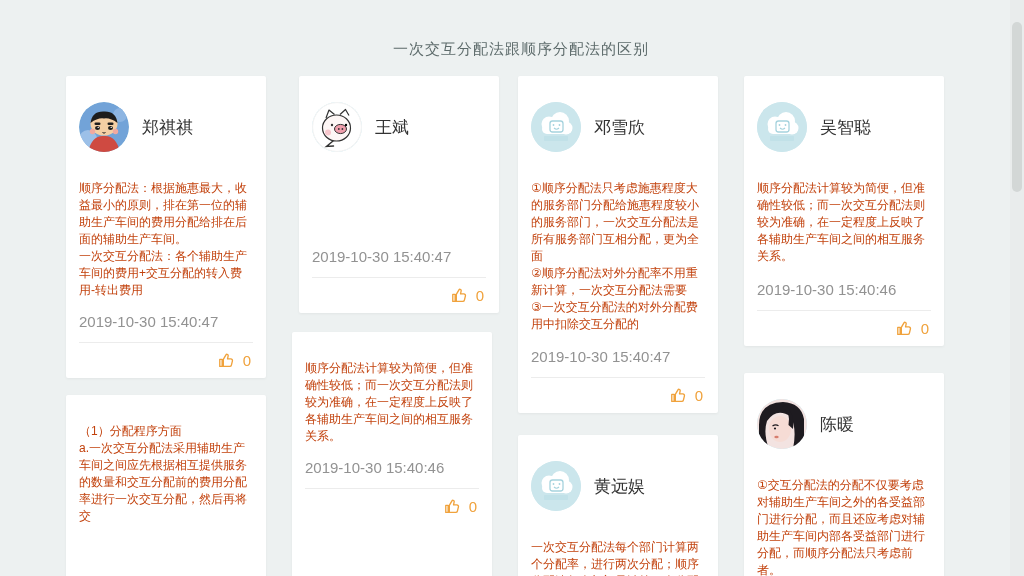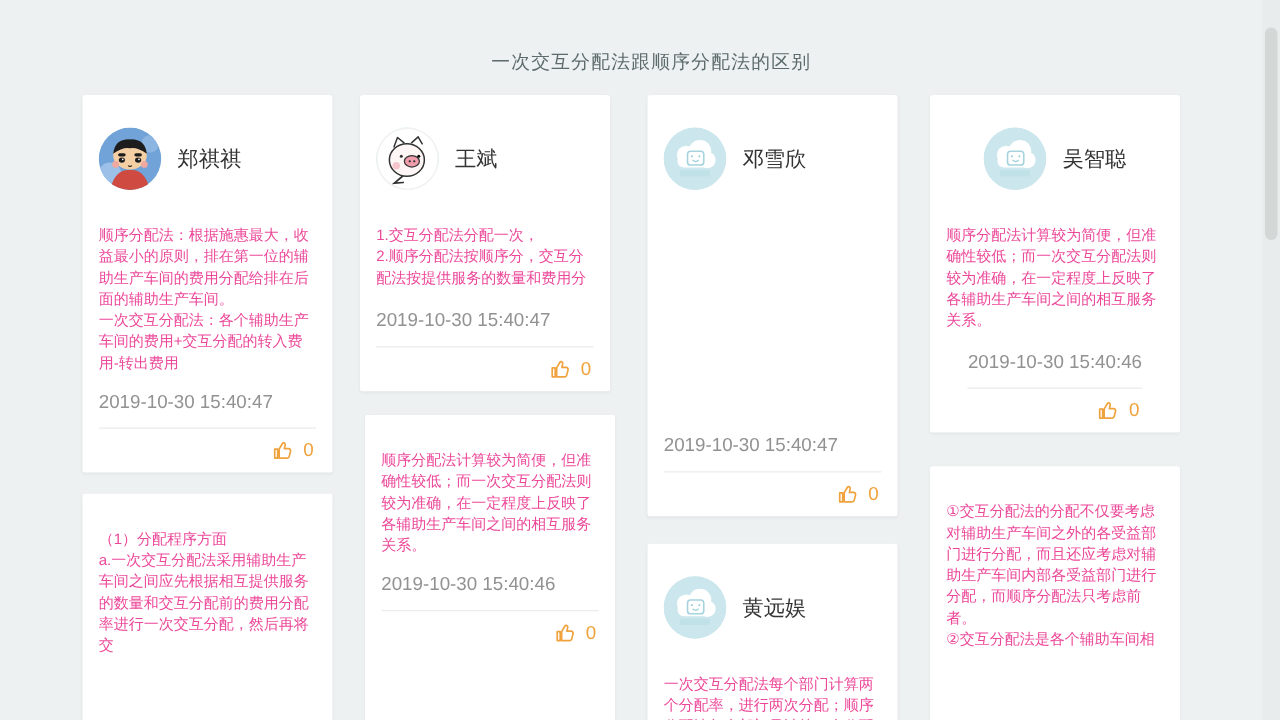--- a/index.html
+++ b/index.html
@@ -14,39 +14,39 @@
   }
   .card{
     position:absolute;width:200px;box-sizing:border-box;background:#fff;
     border-radius:2px;box-shadow:0 1px 3px rgba(0,0,0,.05);
     display:flex;flex-direction:column;overflow:hidden;padding:0 13px;
   }
   .card-head{display:flex;align-items:center;gap:13px;margin-top:26px;flex:none;}
   .avatar{width:50px;height:50px;border-radius:50%;overflow:hidden;flex:none;background:#cbe6ec;}
   .avatar svg{display:block;width:100%;height:100%;}
   .uname{font-size:17px;color:#333;}
-  .body-text{margin-top:28px;font-size:12px;line-height:17px;color:#ec4899;white-space:pre-line;flex:none;}
+  .body-text{margin-top:28px;font-size:12px;line-height:17px;color:#c2410c;white-space:pre-line;flex:none;}
   .card-foot{margin-top:auto;flex:none;padding-bottom:4px;}
   .card-foot.flow{margin-top:14px;}
   .time{font-size:15px;color:#929292;}
   .divider{border-top:1px solid #ececec;margin-top:12px;}
   .like-row{display:flex;justify-content:flex-end;padding:8px 2px 4px;}
   .like-btn{
     background:none;border:none;padding:0;cursor:pointer;
     display:flex;align-items:center;gap:7px;color:#f0a23c;font-size:15px;
     font-family:inherit;
   }
   .like-btn svg{display:block;}
   .scrollbar{position:absolute;right:0;top:0;width:14px;height:576px;background:#e9ecec;}
   .scroll-thumb{position:absolute;top:22px;left:2px;width:10px;height:170px;border-radius:5px;background:#d3d7d6;}
   
   .c1a{left:66px;top:76px;height:302px;}
-  .c2a{left:288px;top:76px;height:237px;}
+  .c2a{left:299px;top:76px;height:237px;}
   .c3a{left:518px;top:76px;height:337px;}
-  .c4a{left:744px;top:76px;height:270px;align-items:center;}
+  .c4a{left:744px;top:76px;height:270px;}
   .c1b{left:66px;top:395px;height:300px;}
   .c2b{left:292px;top:332px;height:400px;}
   .c3b{left:518px;top:435px;height:260px;}
   .c4b{left:744px;top:373px;height:320px;}
 </style>
 </head>
 <body>
 
 <svg width="0" height="0" style="position:absolute" aria-hidden="true">
   <defs>
@@ -124,22 +124,20 @@
         <circle cx="26.8" cy="27" r="0.9" fill="#333"></circle>
           <circle cx="30.4" cy="27" r="0.9" fill="#333"></circle>
         <circle cx="20" cy="23" r="1.2" fill="#333"></circle>
           <circle cx="34" cy="23" r="1.2"></circle>
         <circle cx="16" cy="30.5" r="3" fill="#f6c6cc"></circle>
         <path d="M21 39 L14.5 44.5 L21.5 44" fill="none" stroke="#333" stroke-width="1.4" stroke-linecap="round"></path>
       </svg>
     </span>
     <span class="uname">王斌</span>
   </div>
-  <div class="body-text">1.交互分配法分配一次，
-2.顺序分配法按顺序分，交互分配法按提供服务的数量和费用分</div>
   <div class="card-foot">
     <div class="time">2019-10-30 15:40:47</div>
     <div class="divider"></div>
     <div class="like-row">
       <button class="like-btn">
         <svg width="19" height="19" viewBox="0 0 24 24">
             <use href="#thumb-icon"></use>
           </svg>
         <span>0</span>
       </button>
@@ -149,20 +147,23 @@
 
 <section class="card c3a">
   <div class="card-head">
     <span class="avatar">
       <svg viewBox="0 0 50 50">
           <use href="#def-avatar"></use>
         </svg>
     </span>
     <span class="uname">邓雪欣</span>
   </div>
+  <div class="body-text">①顺序分配法只考虑施惠程度大的服务部门分配给施惠程度较小的服务部门，一次交互分配法是所有服务部门互相分配，更为全面
+②顺序分配法对外分配率不用重新计算，一次交互分配法需要
+③一次交互分配法的对外分配费用中扣除交互分配的</div>
   <div class="card-foot">
     <div class="time">2019-10-30 15:40:47</div>
     <div class="divider"></div>
     <div class="like-row">
       <button class="like-btn">
         <svg width="19" height="19" viewBox="0 0 24 24">
             <use href="#thumb-icon"></use>
           </svg>
         <span>0</span>
       </button>
@@ -221,19 +222,33 @@
       <svg viewBox="0 0 50 50">
           <use href="#def-avatar"></use>
         </svg>
     </span>
     <span class="uname">黄远娱</span>
   </div>
   <div class="body-text">一次交互分配法每个部门计算两个分配率，进行两次分配；顺序分配法每个部门只计算一个分配</div>
 </section>
 
 <section class="card c4b">
+  <div class="card-head">
+    <span class="avatar">
+      <svg viewBox="0 0 50 50">
+        <circle cx="25" cy="25" r="25" fill="#f3e3e1"></circle>
+        <path d="M2 26 Q2 4 26 3 Q44 4 47 20 L47 50 L36 50 Q40 30 34 18 Q20 8 10 22 Q6 34 12 50 L2 50 Z" fill="#1e1b20"></path>
+        <ellipse cx="23" cy="30" rx="11" ry="13" fill="#f6dcd5"></ellipse>
+        <path d="M28 6 Q38 14 36 30 L31.5 26 Q34 14 25 8Z" fill="#1e1b20"></path>
+        <path d="M15.5 27 q3 -2.2 6 -0.3" stroke="#1e1b20" stroke-width="1.3" fill="none"></path>
+        <circle cx="18" cy="29.5" r="1.1" fill="#1e1b20"></circle>
+        <ellipse cx="19.5" cy="38" rx="2.2" ry="1.3" fill="#d77e6e"></ellipse>
+      </svg>
+    </span>
+    <span class="uname">陈暖</span>
+  </div>
   <div class="body-text">①交互分配法的分配不仅要考虑对辅助生产车间之外的各受益部门进行分配，而且还应考虑对辅助生产车间内部各受益部门进行分配，而顺序分配法只考虑前者。
 ②交互分配法是各个辅助车间相</div>
 </section>
 
 <div class="scrollbar">
   <div class="scroll-thumb"></div>
 </div>
 
 </body></html>

